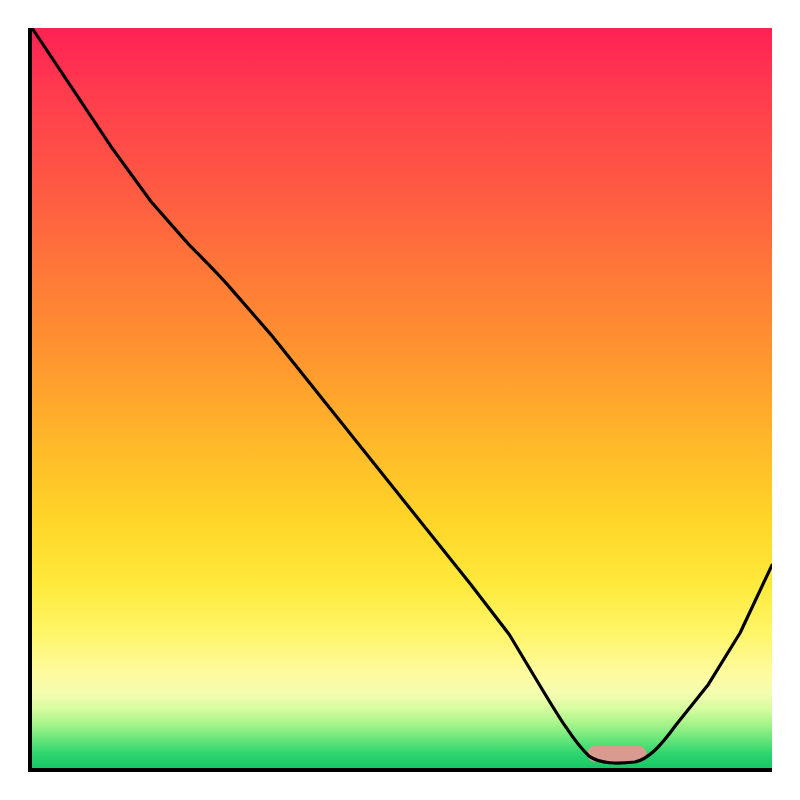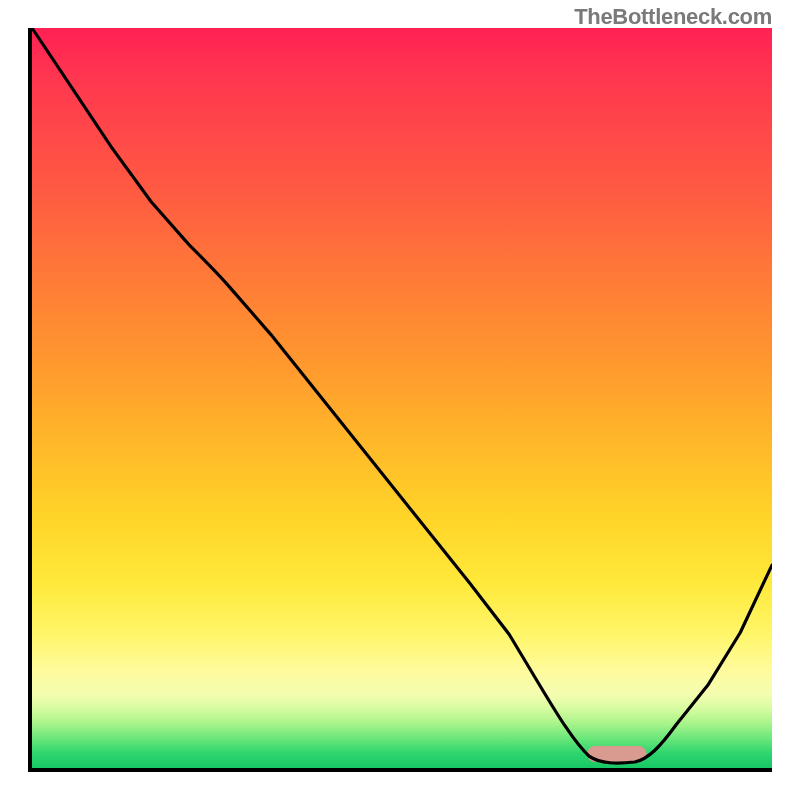--- a/index.html
+++ b/index.html
@@ -66,21 +66,20 @@
     font-weight: 600;
     color: #7a7a7a;
     letter-spacing: -0.3px;
   }
 </style>
 </head>
 <body>
 
 <div class="chart-wrap">
 
-  <div class="attribution">TheBottleneck.com</div>
 
   <div class="plot-area">
     <div class="gradient-bg"></div>
 
     <svg class="curve-svg" viewBox="0 0 744 744" preserveAspectRatio="none">
 
       <rect x="558" y="722" width="60" height="16" rx="8" ry="8" fill="#d99a8f"></rect>
 
       <path d="M 0 0
                L 40 60

